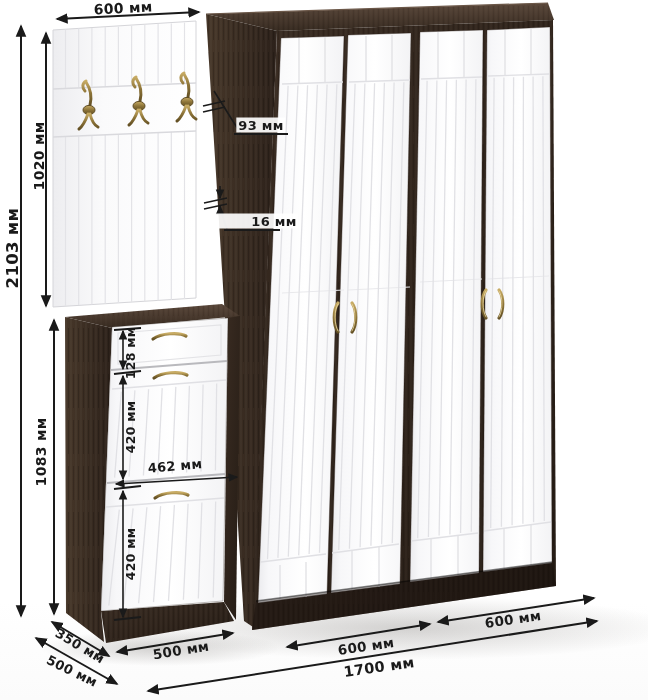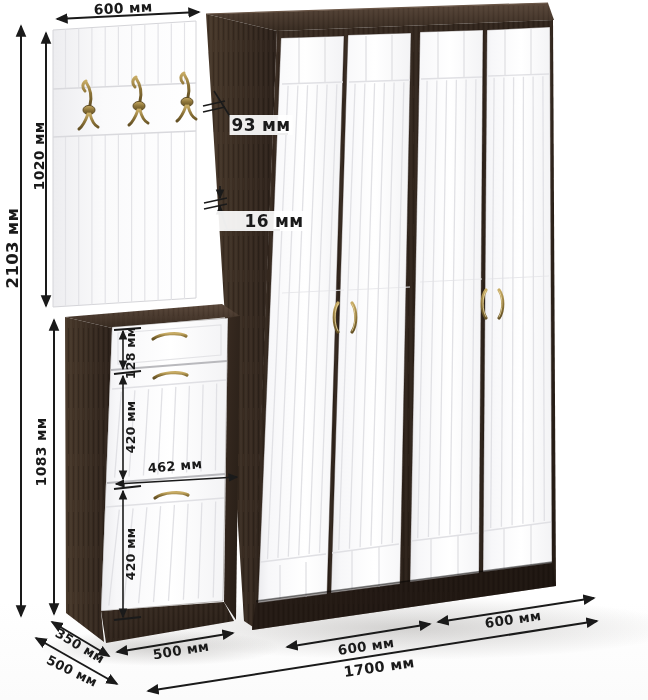--- a/index.html
+++ b/index.html
@@ -1,18 +1,18 @@
 <!DOCTYPE html>
 <html><head>
 <meta charset="utf-8">
 <style>
   html,body{margin:0;padding:0;background:#fff;}
   #stage{position:relative;width:648px;height:700px;background:linear-gradient(#ffffff 0%,#ffffff 86%,#fbfbfb 100%);overflow:hidden;font-family:"DejaVu Sans",sans-serif;}
   #scene{position:absolute;left:0;top:0;}
-  .dim-label{position:absolute;font-weight:bold;font-size:17px;color:#1a1a1a;white-space:nowrap;letter-spacing:.3px;}
+  .dim-label{position:absolute;font-weight:bold;font-size:13px;color:#1a1a1a;white-space:nowrap;letter-spacing:.3px;}
   .plate{background:rgba(255,255,255,.92);padding:0 2px;}
   .dims line,.dims polyline{stroke:#1a1a1a;stroke-width:2;fill:none;}
   .dims .thin{stroke-width:1.6;}
   .tick{stroke:#1a1a1a;stroke-width:1.8;}
   .grooves line{stroke:#e1e1e5;stroke-width:1.3;}
   .grooves-panel line{stroke:#e3e3e7;stroke-width:1.2;}
   .doorline{stroke:#e0e0e4;stroke-width:1.3;fill:none;}
   .doorline-soft{stroke:#e9e9ec;stroke-width:1.1;fill:none;}
   .door{stroke:rgba(40,30,24,.35);stroke-width:1;}
   .handle{stroke:url(#brassGrad);stroke-width:3.2;fill:none;stroke-linecap:round;}

